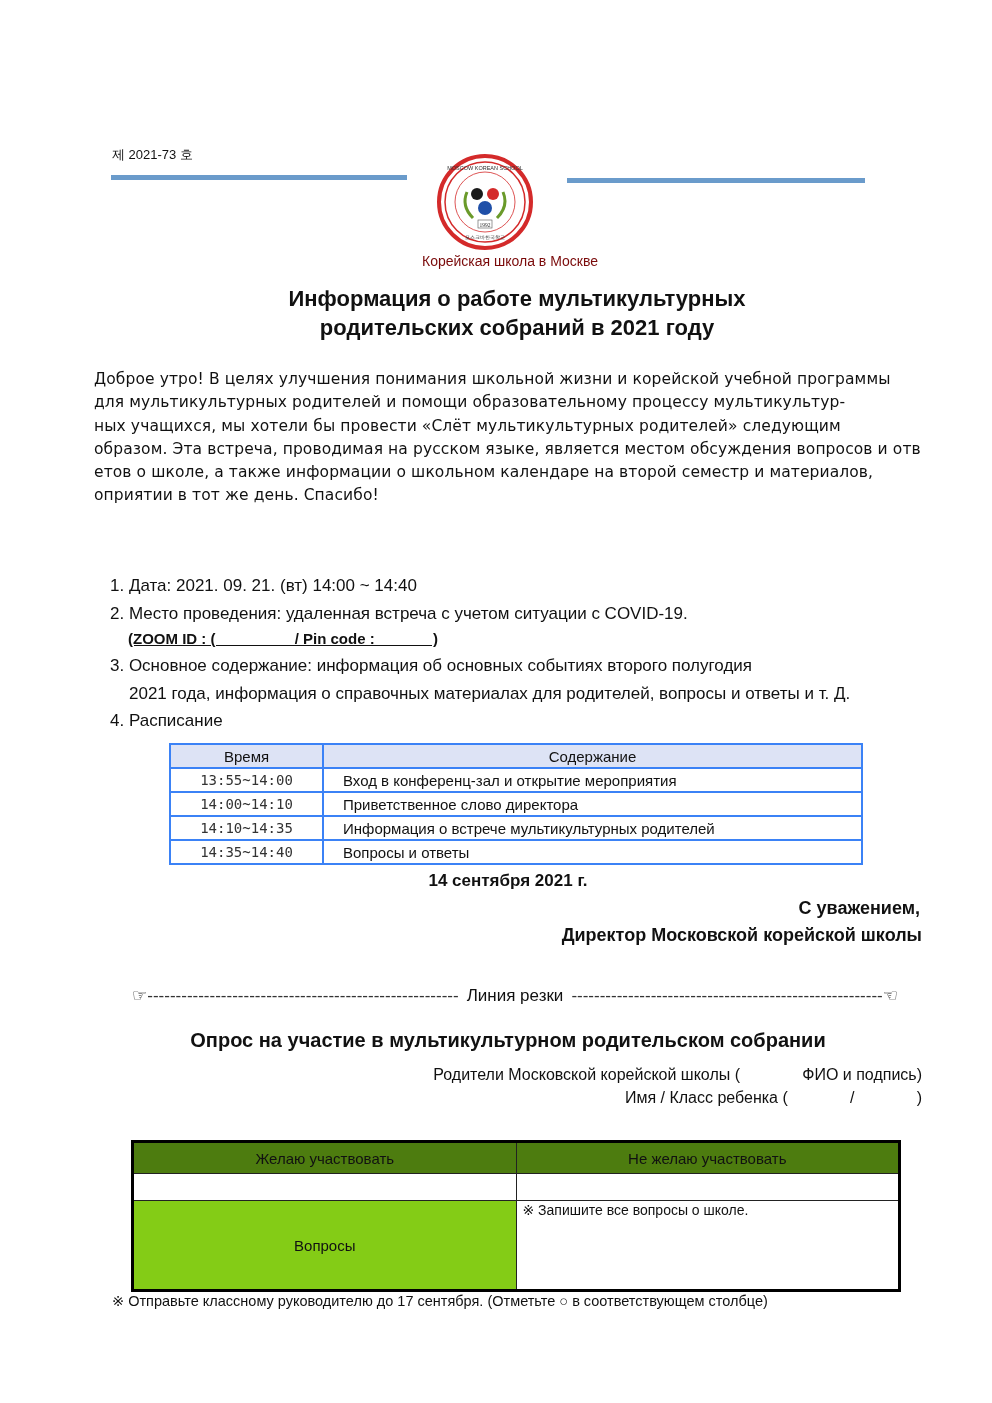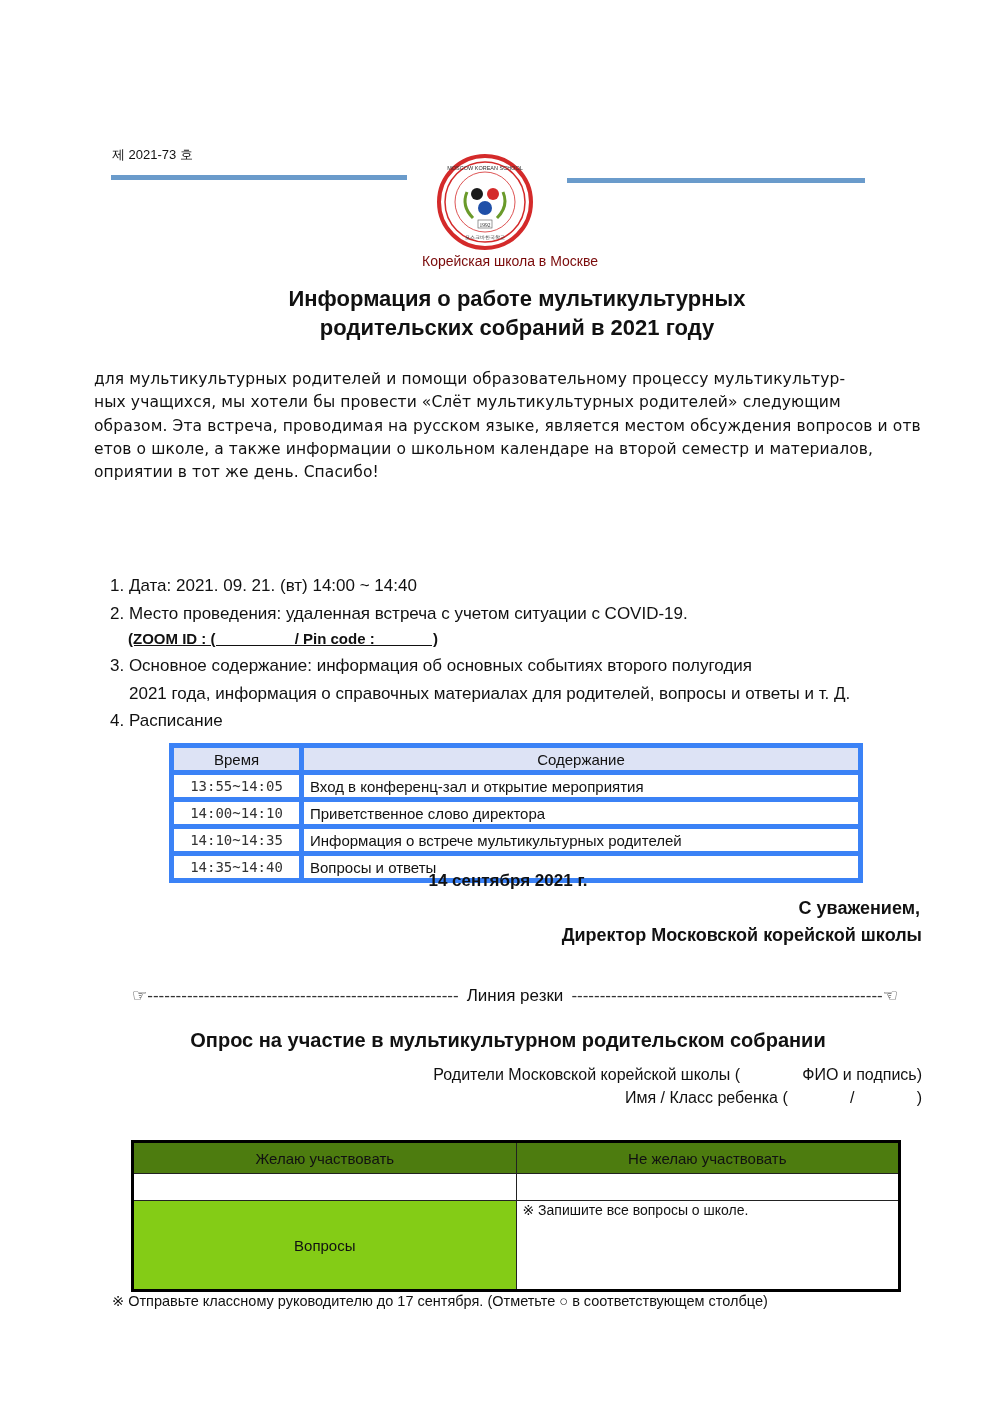--- a/index.html
+++ b/index.html
@@ -9,21 +9,21 @@
     .rule-left { left: 111px; top: 175px; width: 296px; height: 5px; background: #6a9bcb; }
     .rule-right { left: 567px; top: 178px; width: 298px; height: 5px; background: #6a9bcb; }
     .logo { left: 437px; top: 154px; width: 96px; height: 96px; }
     .school-name { left: 0; width: 1020px; top: 253px; text-align: center; font-size: 14px; color: #7a0a0a; }
     .title { left: 0; width: 1034px; top: 284px; text-align: center; font-size: 22px; font-weight: bold; line-height: 29px; }
     .body-text { left: 94px; top: 368px; width: 830px; font-size: 15.5px; line-height: 23.3px; font-family: "DejaVu Sans", sans-serif; letter-spacing: 0.1px; }
     .body-text div { white-space: nowrap; }
     .item { left: 110px; font-size: 17px; white-space: nowrap; }
     .zoomline { left: 128px; top: 630px; font-size: 15px; font-weight: bold; text-decoration: underline; white-space: pre; }
     table.sched { position: absolute; left: 169px; top: 743px; width: 694px; border-collapse: collapse; font-size: 15px; }
-    table.sched th, table.sched td { border: 5px solid #3b82f6; height: 22px; padding: 0 6px; }
+    table.sched th, table.sched td { border: 2px solid #3b82f6; height: 22px; padding: 0 19px; }
     table.sched th { background: #dde3f5; font-weight: normal; text-align: center; }
     table.sched td.time { text-align: center; width: 113px; font-family: "DejaVu Sans Mono", monospace; color: #333; font-size: 14px; }
     .sign-date { left: 0; width: 1016px; top: 871px; text-align: center; font-size: 17px; font-weight: bold; }
     .regards { right: 72px; top: 898px; font-size: 18px; font-weight: bold; }
     .director { right: 70px; top: 925px; font-size: 18px; font-weight: bold; }
     .cutline { left: 132px; top: 985px; width: 766px; font-size: 17px; white-space: nowrap; display: flex; align-items: center; }
     .cutline .dash { flex: 1; overflow: hidden; color: #333; letter-spacing: 0; }
     .survey-title { left: 0; width: 1016px; top: 1029px; text-align: center; font-size: 20px; font-weight: bold; }
     .parents { right: 70px; top: 1066px; font-size: 16px; white-space: pre; }
     .child { right: 70px; top: 1089px; font-size: 16px; white-space: pre; margin-left: 36px; }
@@ -59,20 +59,21 @@
 </svg>
 
 <div class="abs school-name">Корейская школа в Москве</div>
 
 <div class="abs title">
   <div>Информация о работе мультикультурных</div>
   <div>родительских собраний в 2021 году</div>
 </div>
 
 <div class="abs body-text">
+  <div>Доброе утро! В целях улучшения понимания школьной жизни и корейской учебной программы</div>
   <div>для мультикультурных родителей и помощи образовательному процессу мультикультур-</div>
   <div>ных учащихся, мы хотели бы провести «Слёт мультикультурных родителей» следующим</div>
   <div>образом. Эта встреча, проводимая на русском языке, является местом обсуждения вопросов и отв</div>
   <div>етов о школе, а также информации о школьном календаре на второй семестр и материалов,</div>
   <div>оприятии в тот же день. Спасибо!</div>
 </div>
 
 <div class="abs item" style="top:576px;">1. Дата: 2021. 09. 21. (вт) 14:00 ~ 14:40</div>
 <div class="abs item" style="top:604px;">2. Место проведения: удаленная встреча с учетом ситуации с COVID-19.</div>
 <div class="abs zoomline">(ZOOM ID : (                   / Pin code :              )</div>
@@ -82,21 +83,21 @@
 
 <table class="sched">
   <thead>
     <tr>
       <th>Время</th>
       <th>Содержание</th>
     </tr>
   </thead>
   <tbody>
     <tr>
-      <td class="time">13:55~14:05</td>
+      <td class="time">13:55~14:00</td>
       <td>Вход в конференц-зал и открытие мероприятия</td>
     </tr>
     <tr>
       <td class="time">14:00~14:10</td>
       <td>Приветственное слово директора</td>
     </tr>
     <tr>
       <td class="time">14:10~14:35</td>
       <td>Информация о встрече мультикультурных родителей</td>
     </tr>

